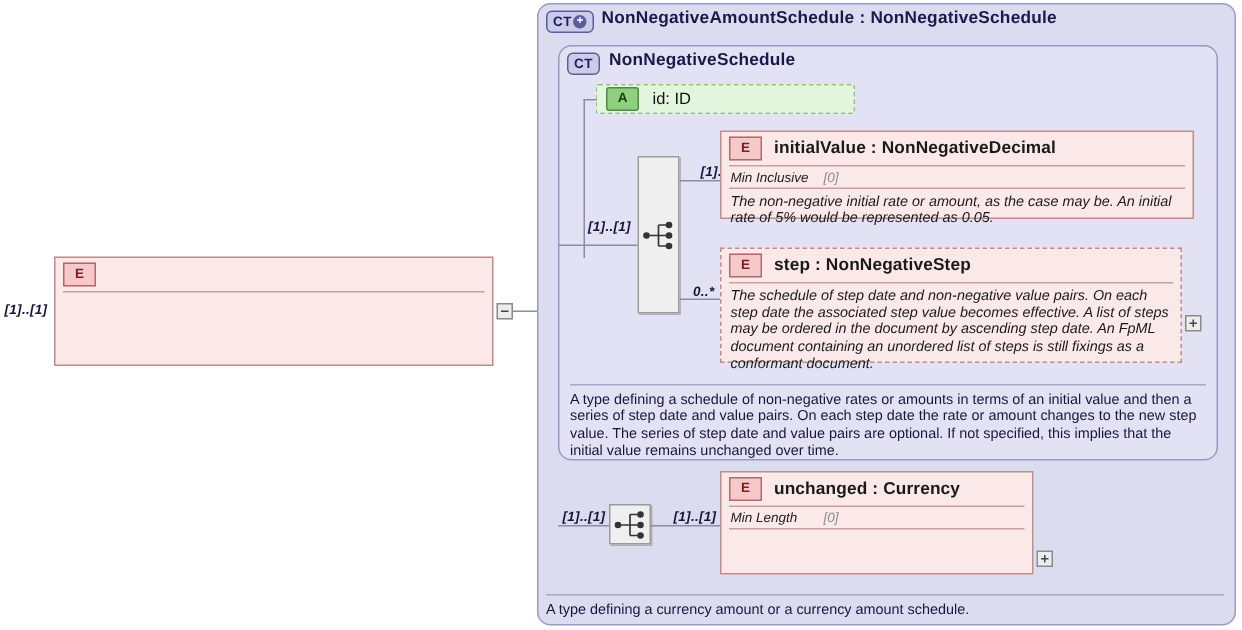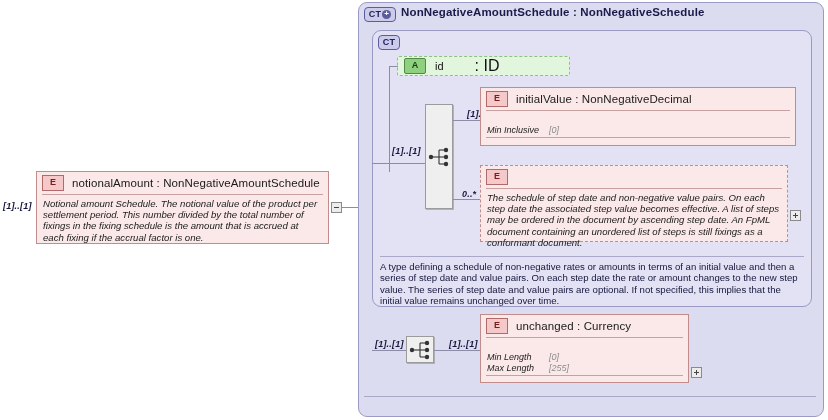--- a/index.html
+++ b/index.html
@@ -89,37 +89,36 @@
   .e-badge {
     width: 20px; height: 14px;
     border: 1px solid #b06a6a;
     background: #f5c9c9;
     color: #7a1d1d;
     font-size: 9px; font-weight: bold;
     line-height: 12px; text-align: center;
   }
   .e-name {
     font-size: 11.5px;
-    font-weight: normal;
+    font-weight: bold;
     color: #1a1a1a;
     white-space: nowrap;
     letter-spacing: 0.1px;
   }
   .e-sep {
     height: 1px;
     background: #c9a0a0;
     margin: 0 5px;
   }
   .facets {
     padding: 2px 6px 1px 6px;
     font-size: 9px;
     font-style: italic;
     color: #222222;
     line-height: 11px;
-    margin-top: 12px;
   }
   .facet-row { display: flex; }
   .facet-label { width: 62px; white-space: nowrap; }
   .facet-val { color: #8c8c8c; font-style: italic; }
   .doc {
     padding: 3px 7px 4px 6px;
     font-size: 9.6px;
     font-style: italic;
     color: #1a1a1a;
     line-height: 11.2px;
@@ -143,23 +142,22 @@
     line-height: 12px; text-align: center;
     border-radius: 2px;
   }
   .a-name {
     font-size: 11px;
     color: #111111;
     margin-left: 9px;
     white-space: nowrap;
   }
   .a-type {
-    font-size: 16px;
+    font-size: 11px;
     color: #111111;
-    margin-left: 31px;
     white-space: nowrap;
   }
 
   
   .seq {
     background: #efefef;
     border: 1px solid #9b9b9b;
     box-shadow: 1px 1px 0 rgba(120,120,120,0.45);
   }
   .seq svg { display: block; }
@@ -220,39 +218,38 @@
 
   <div class="abs ct-badge plus" style="left:364px; top:7px;">
     <span>CT</span><span class="ct-plus-glyph">+</span>
   </div>
   <div class="abs ct-title" style="left:401px; top:6px;">NonNegativeAmountSchedule : NonNegativeSchedule</div>
 
   <div class="abs ct-inner"></div>
   <div class="abs ct-badge plain" style="left:378px; top:35px;">
     <span>CT</span>
   </div>
+  <div class="abs ct-title" style="left:406px; top:34px;">NonNegativeSchedule</div>
 
   <div class="abs abox" style="left:397px; top:56px; width:173px; height:20px; border-radius:2px;">
     <div class="a-badge">A</div>
     <div class="a-name">id</div>
     <div class="a-type">: ID</div>
   </div>
 
   <div class="abs line-v" style="left:389px; top:66px; height:106px;"></div>
   <div class="abs line-h" style="left:389px; top:66px; width:9px;"></div>
 
   <div class="abs card" style="left:3px; top:201px;">[1]..[1]</div>
 
   <div class="abs ebox solid" style="left:36px; top:171px; width:293px; height:73px;">
     <div class="ebox-head">
       <div class="e-badge">E</div>
-      <div class="e-name">notionalAmount : NonNegativeAmountSchedule</div>
-    </div>
-    <div class="e-sep"></div>
-    <div class="doc">Notional amount Schedule. The notional value of the product per settlement period. This number divided by the total number of fixings in the fixing schedule is the amount that is accrued at each fixing if the accrual factor is one.</div>
+    </div>
+    <div class="e-sep"></div>
   </div>
 
   <div class="abs toggle" style="left:331px; top:202px;"></div>
 
   <div class="abs line-h" style="left:342px; top:207px; width:16px;"></div>
 
   <div class="abs seq" style="left:425px; top:104px; width:28px; height:105px; display:flex; align-items:center; justify-content:center;">
     <svg width="22" height="20" viewBox="0 0 22 20">
       <circle cx="3" cy="10" r="2.2" fill="#333"></circle>
       <line x1="5" y1="10" x2="11" y2="10" stroke="#333" stroke-width="1.1"></line>
@@ -281,25 +278,27 @@
       <div class="e-name">initialValue : NonNegativeDecimal</div>
     </div>
     <div class="e-sep"></div>
     <div class="facets">
       <div class="facet-row">
         <span class="facet-label">Min Inclusive</span>
         <span class="facet-val">[0]</span>
       </div>
     </div>
     <div class="e-sep"></div>
+    <div class="doc">The non-negative initial rate or amount, as the case may be. An initial rate of 5% would be represented as 0.05.</div>
   </div>
 
   <div class="abs ebox dashed" style="left:480px; top:165px; width:308px; height:77px;">
     <div class="ebox-head">
       <div class="e-badge">E</div>
+      <div class="e-name">step        : NonNegativeStep</div>
     </div>
     <div class="e-sep"></div>
     <div class="doc">The schedule of step date and non-negative value pairs. On each step date the associated step value becomes effective. A list of steps may be ordered in the document by ascending step date. An FpML document containing an unordered list of steps is still fixings as a conformant document.</div>
   </div>
   <div class="abs toggle plus" style="left:790px; top:199px;"></div>
 
   <div class="abs type-doc-sep" style="left:380px; top:256px; width:424px;"></div>
   <div class="abs type-doc" style="left:380px; top:261px; width:424px;">A type defining a schedule of non-negative rates or amounts in terms of an initial value and then a series of step date and value pairs. On each step date the rate or amount changes to the new step value. The series of step date and value pairs are optional. If not specified, this implies that the initial value remains unchanged over time.</div>
 
   <div class="abs seq" style="left:406px; top:336px; width:28px; height:27px; display:flex; align-items:center; justify-content:center;">
@@ -325,24 +324,21 @@
     <div class="ebox-head">
       <div class="e-badge">E</div>
       <div class="e-name">unchanged : Currency</div>
     </div>
     <div class="e-sep"></div>
     <div class="facets">
       <div class="facet-row">
         <span class="facet-label">Min Length</span>
         <span class="facet-val">[0]</span>
       </div>
-      <div class="facet-row">
-        <span class="facet-label">Max Length</span>
-        <span class="facet-val">[255]</span>
-      </div>
     </div>
     <div class="e-sep"></div>
   </div>
   <div class="abs toggle plus" style="left:691px; top:345px;"></div>
 
   <div class="abs type-doc-sep" style="left:364px; top:396px; width:452px;"></div>
+  <div class="abs type-doc" style="left:364px; top:401px; width:452px;">A type defining a currency amount or a currency amount schedule.</div>
 
 </div>
 
 </body></html>

